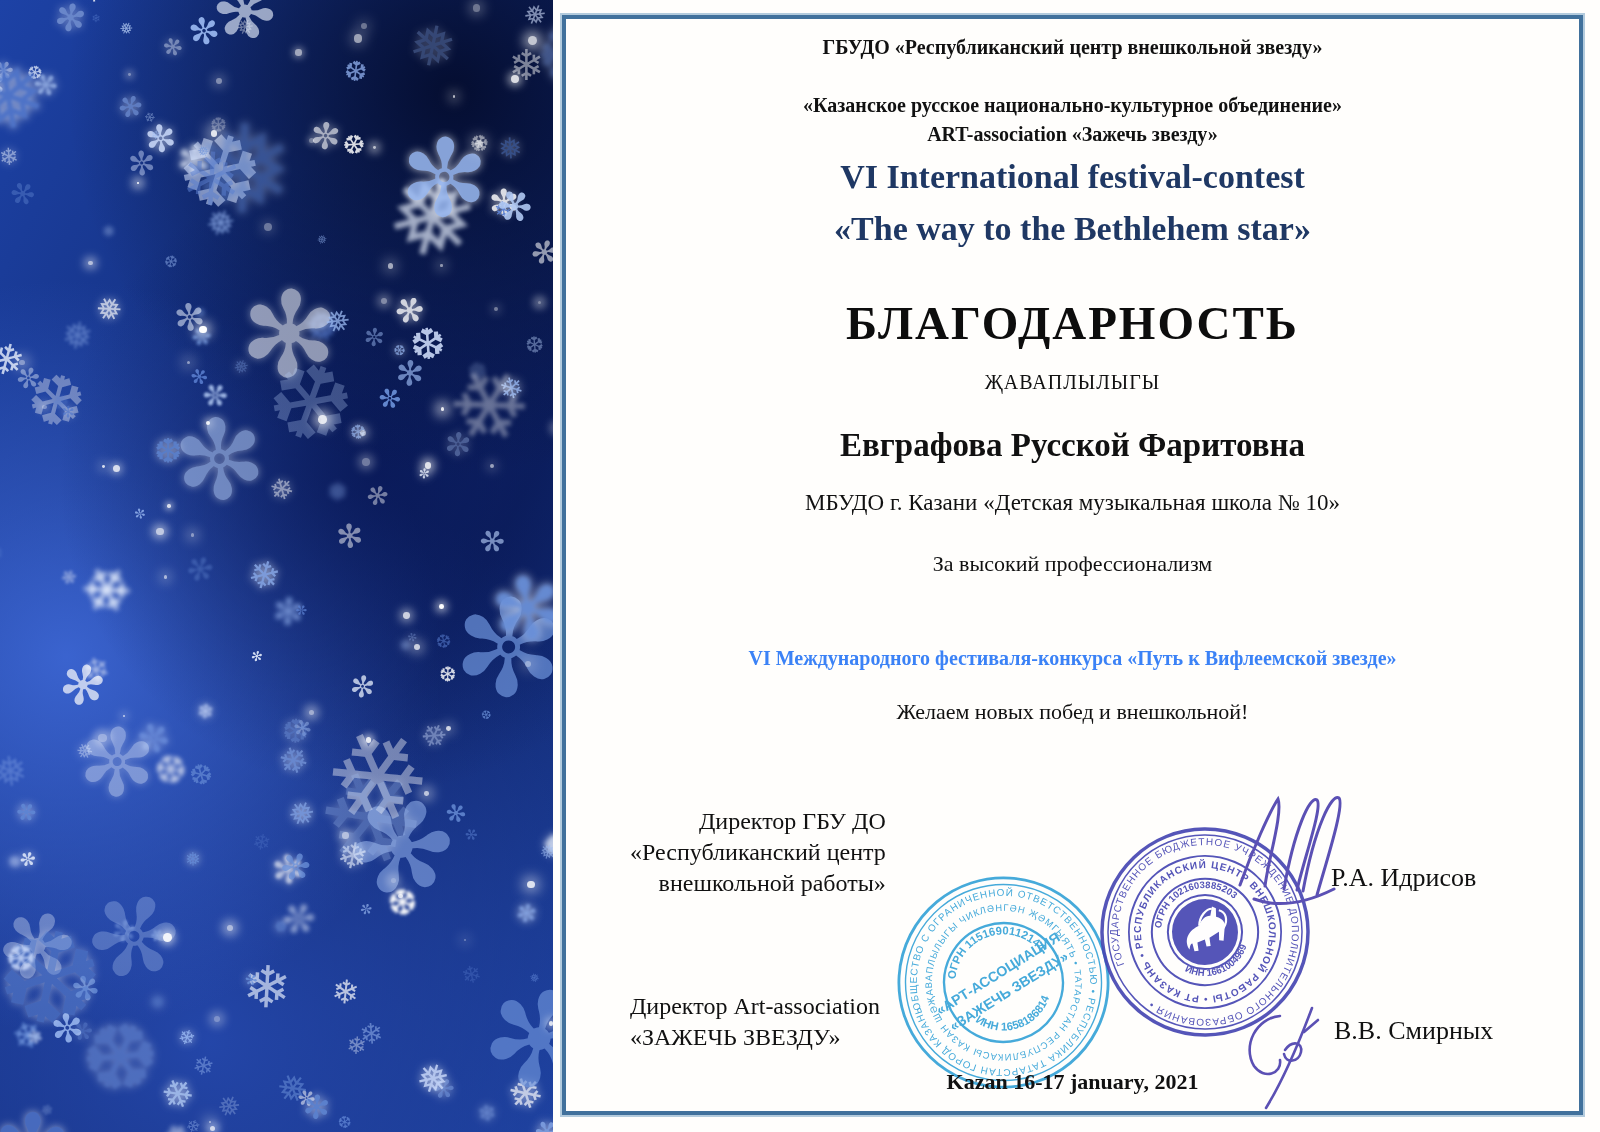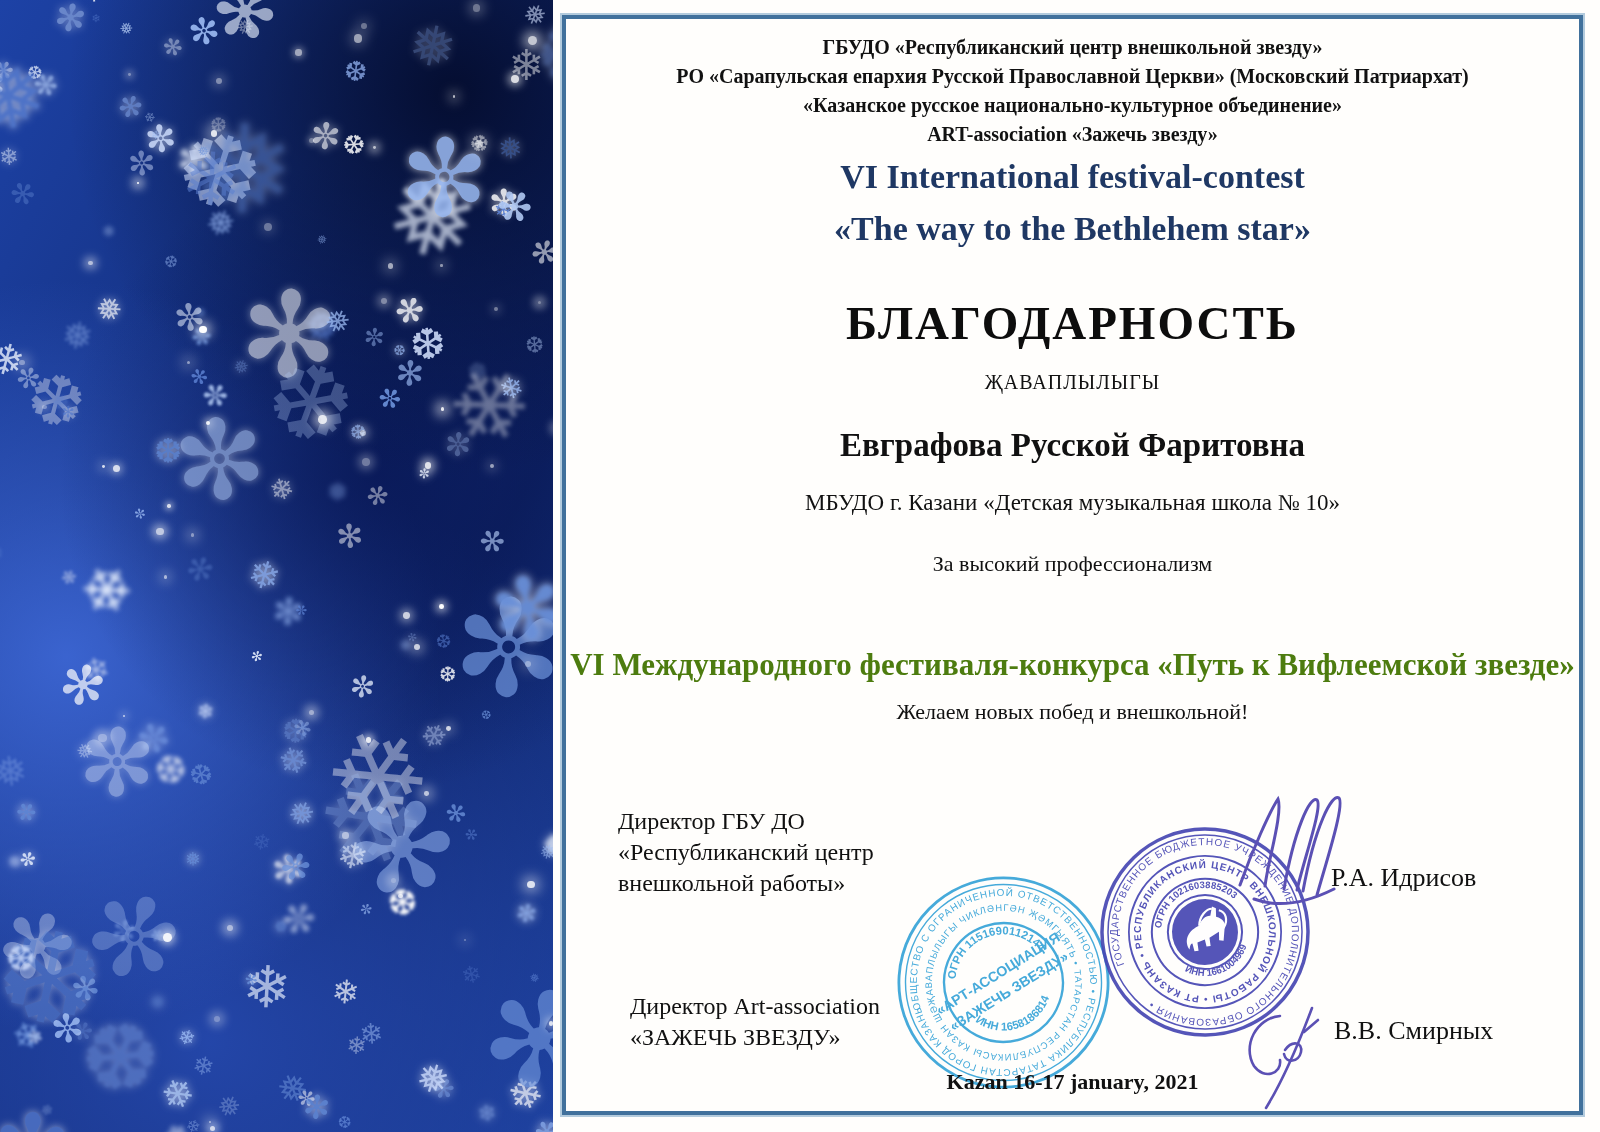--- a/index.html
+++ b/index.html
@@ -26,21 +26,21 @@
     border:4px solid #41719c;box-shadow:0 0 0 2px #b3cbdd;background:#fffefc;
   }
   .cline{position:absolute;left:0;width:100%;text-align:center;color:#111;}
   .hdr{font-size:20px;font-weight:bold;line-height:29px;}
   .title{font-size:34px;font-weight:bold;color:#1f3864;line-height:52px;}
   .award{font-size:47px;font-weight:bold;letter-spacing:2px;color:#0d0d0d;}
   .caps{font-size:20px;letter-spacing:1px;}
   .name{font-size:33px;font-weight:bold;}
   .org{font-size:23px;}
   .body-line{font-size:22px;}
-  .fest{font-size:31px;font-weight:bold;color:#4d7c0f;}
+  .fest{font-size:20px;font-weight:bold;color:#3b82f6;}
   .sigblock{position:absolute;font-size:24px;line-height:31px;color:#111;text-align:left;}
   .signame{position:absolute;font-size:26px;color:#111;}
   .footer{font-size:22px;font-weight:bold;}
   .stamp{position:absolute;}
   .autograph{position:absolute;}
 </style>
 </head>
 <body>
 
 <div id="root">
@@ -280,38 +280,37 @@
       <span class="dot" style="height: 3.79557px; width: 3.79557px; left: 494.354px; top: 307.185px; opacity: 0.43; box-shadow: rgba(255, 255, 255, 0.7) 0px 0px 10px 2px;"></span>
       <span class="dot" style="height: 2.57562px; width: 2.57562px; left: 136.805px; top: 181.819px; opacity: 1; box-shadow: rgba(255, 255, 255, 0.7) 0px 0px 10px 4px;"></span>
       <span class="dot" style="height: 4.22866px; width: 4.22866px; left: 205.943px; top: 421.073px; opacity: 0.9; box-shadow: rgba(255, 255, 255, 0.7) 0px 0px 9px 2px;"></span>
       <span class="dot" style="height: 3.07411px; width: 3.07411px; left: 187.1px; top: 361.26px; opacity: 0.53; box-shadow: rgba(255, 255, 255, 0.7) 0px 0px 13px 4px;"></span>
     </div>
 
   <div id="page">
     <div id="frame">
 
       <div class="cline hdr" style="top:14px;">ГБУДО «Республиканский центр внешкольной звезду»</div>
-      <div class="cline hdr" style="top:43px;">РО «Сарапульская епархия Русской Православной Церкви» (Московский Патриархат)</div>
       <div class="cline hdr" style="top:72px;">«Казанское русское национально-культурное объединение»</div>
       <div class="cline hdr" style="top:101px;">ART-association «Зажечь звезду»</div>
 
       <div class="cline title" style="top:132px;">VI International festival-contest</div>
       <div class="cline title" style="top:184px;">«The way to the Bethlehem star»</div>
 
       <div class="cline award" style="top:277px;">БЛАГОДАРНОСТЬ</div>
       <div class="cline caps" style="top:352px;">ҖАВАПЛЫЛЫГЫ</div>
 
       <div class="cline name" style="top:408px;">Евграфова Русской Фаритовна</div>
       <div class="cline org" style="top:471px;">МБУДО г. Казани «Детская музыкальная школа № 10»</div>
 
       <div class="cline body-line" style="top:532px;">За высокий профессионализм</div>
       <div class="cline fest" style="top:628px;">VI Международного фестиваля-конкурса «Путь к Вифлеемской звезде»</div>
       <div class="cline body-line" style="top:680px;">Желаем новых побед и внешкольной!</div>
 
-      <div class="sigblock" style="left:52px;top:787px;">
+      <div class="sigblock" style="left:64px;top:787px;text-align:right;">
         <div>Директор ГБУ ДО</div>
         <div>«Республиканский центр</div>
         <div>внешкольной работы»</div>
       </div>
       <div class="signame" style="left:765px;top:844px;">Р.А. Идрисов</div>
 
       <div class="sigblock" style="left:64px;top:972px;">
         <div>Директор Art-association</div>
         <div>«ЗАЖЕЧЬ ЗВЕЗДУ»</div>
       </div>

